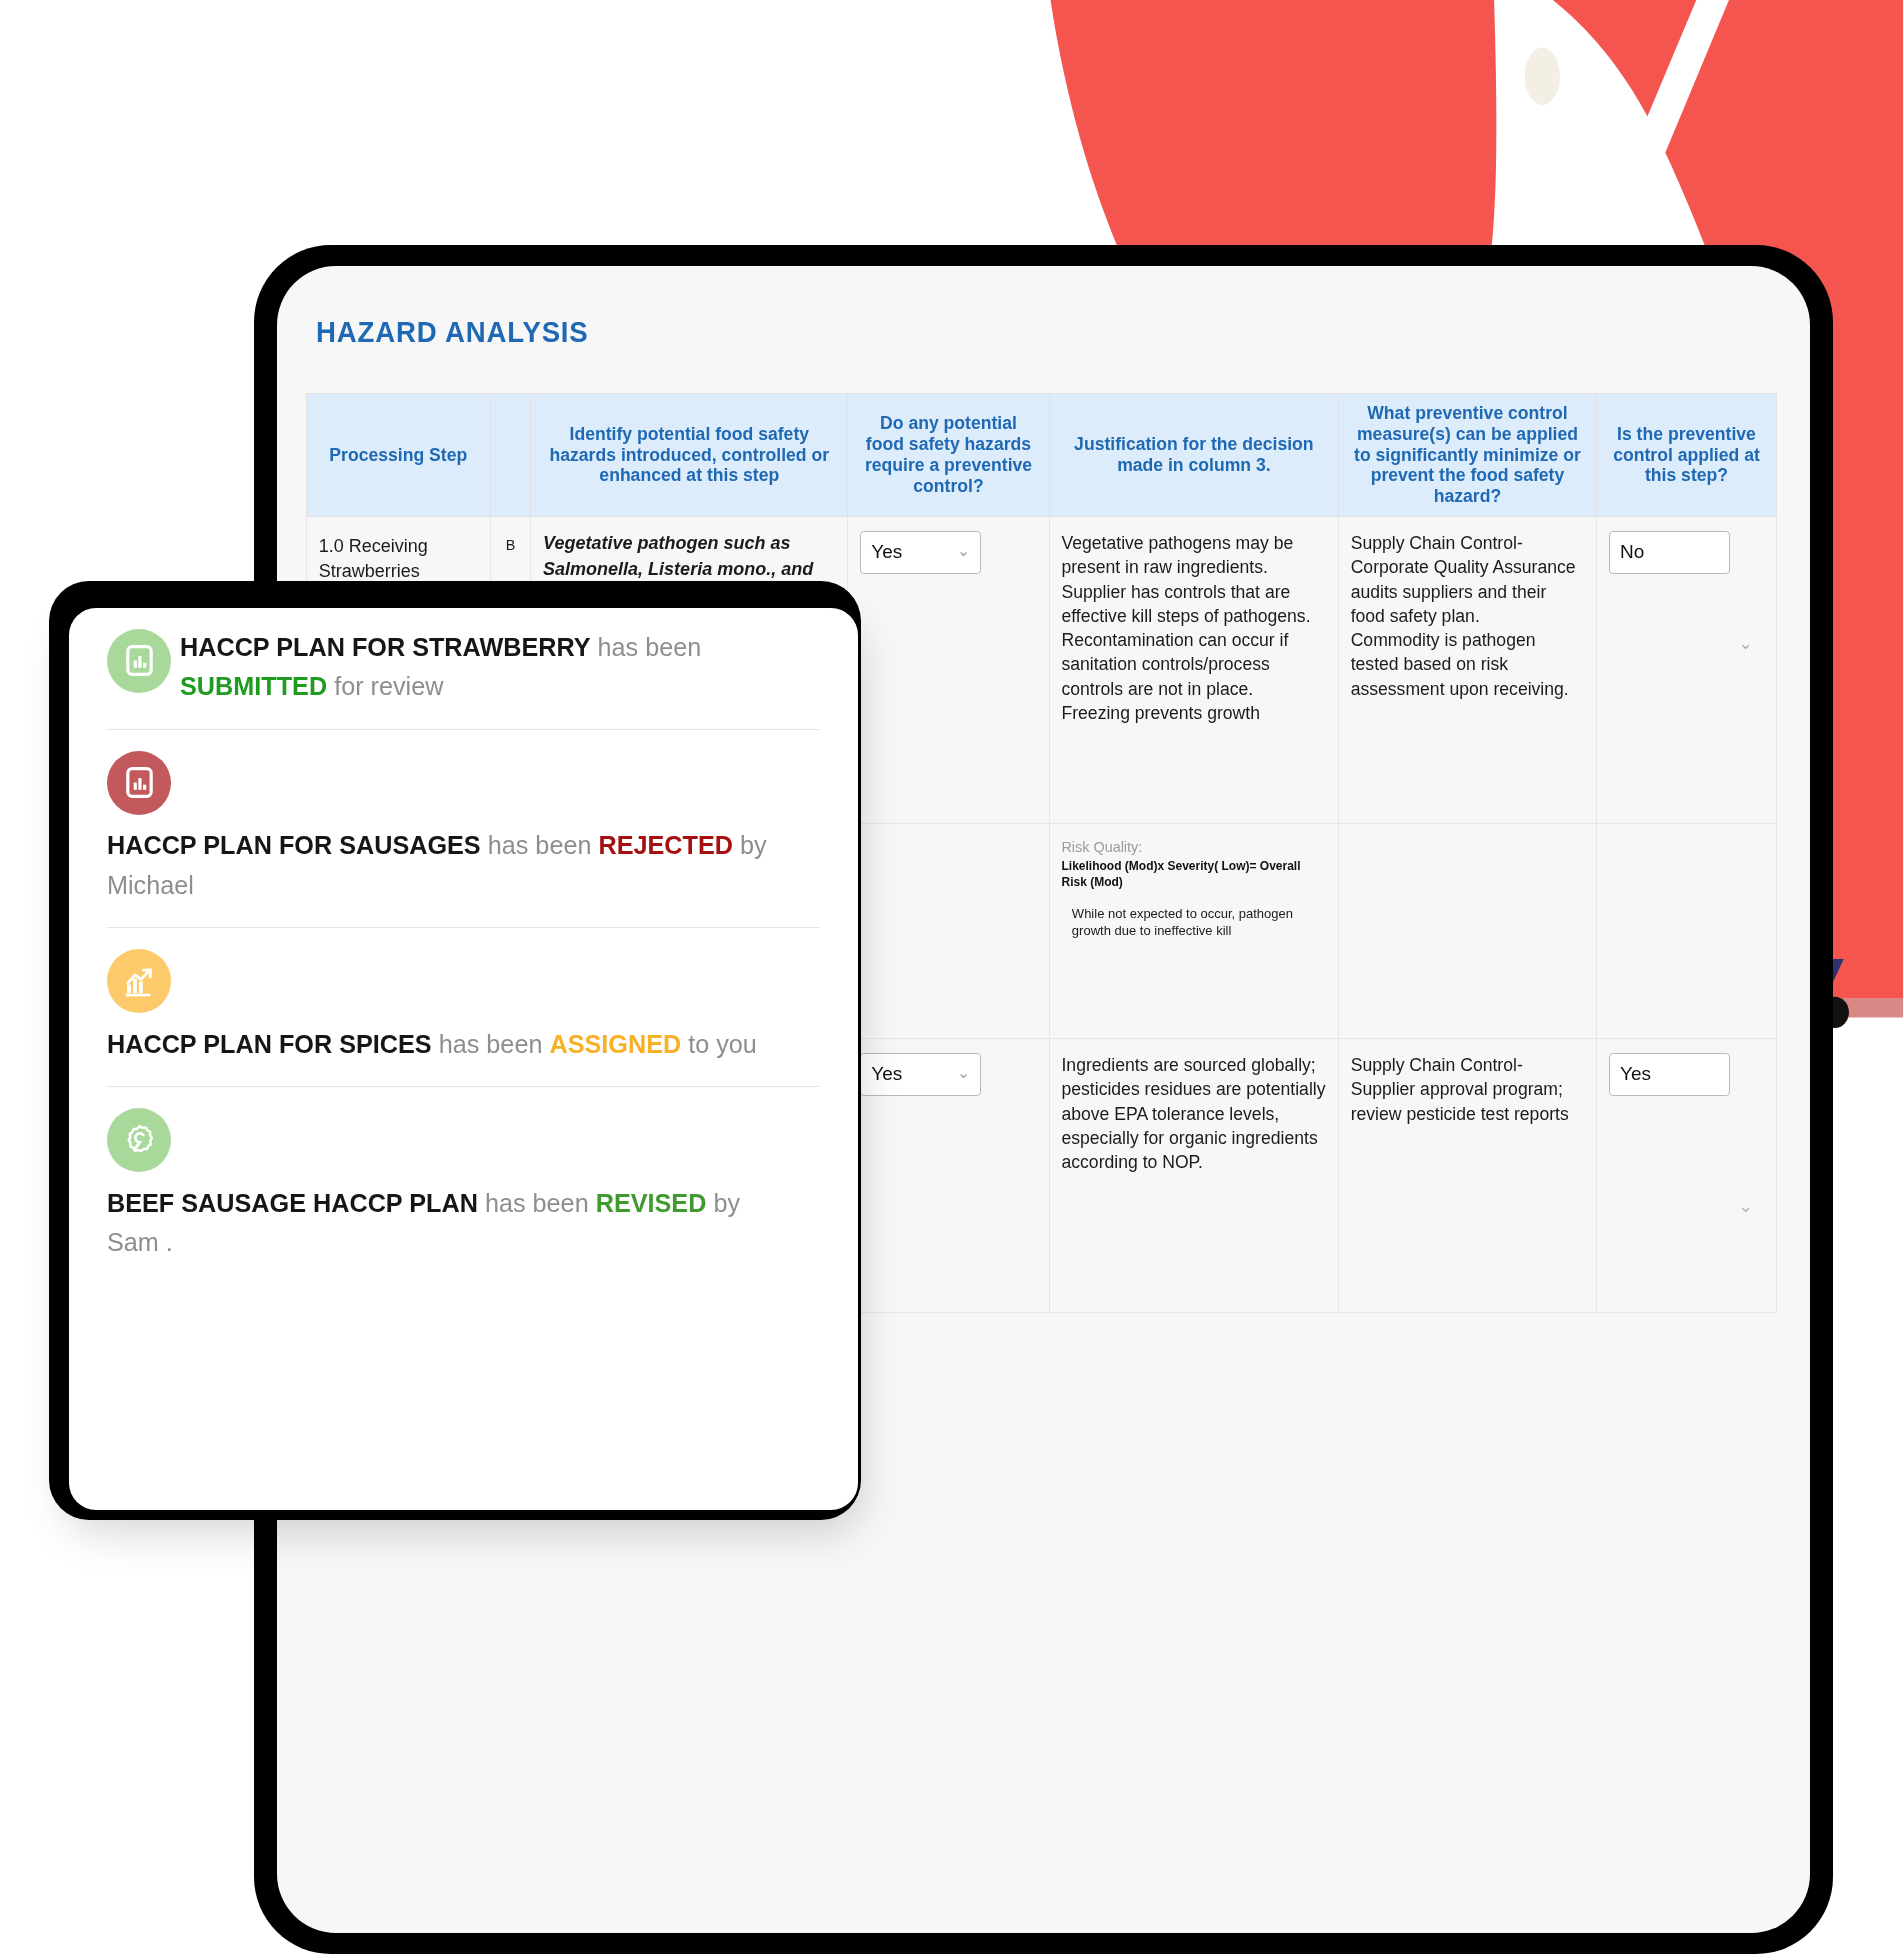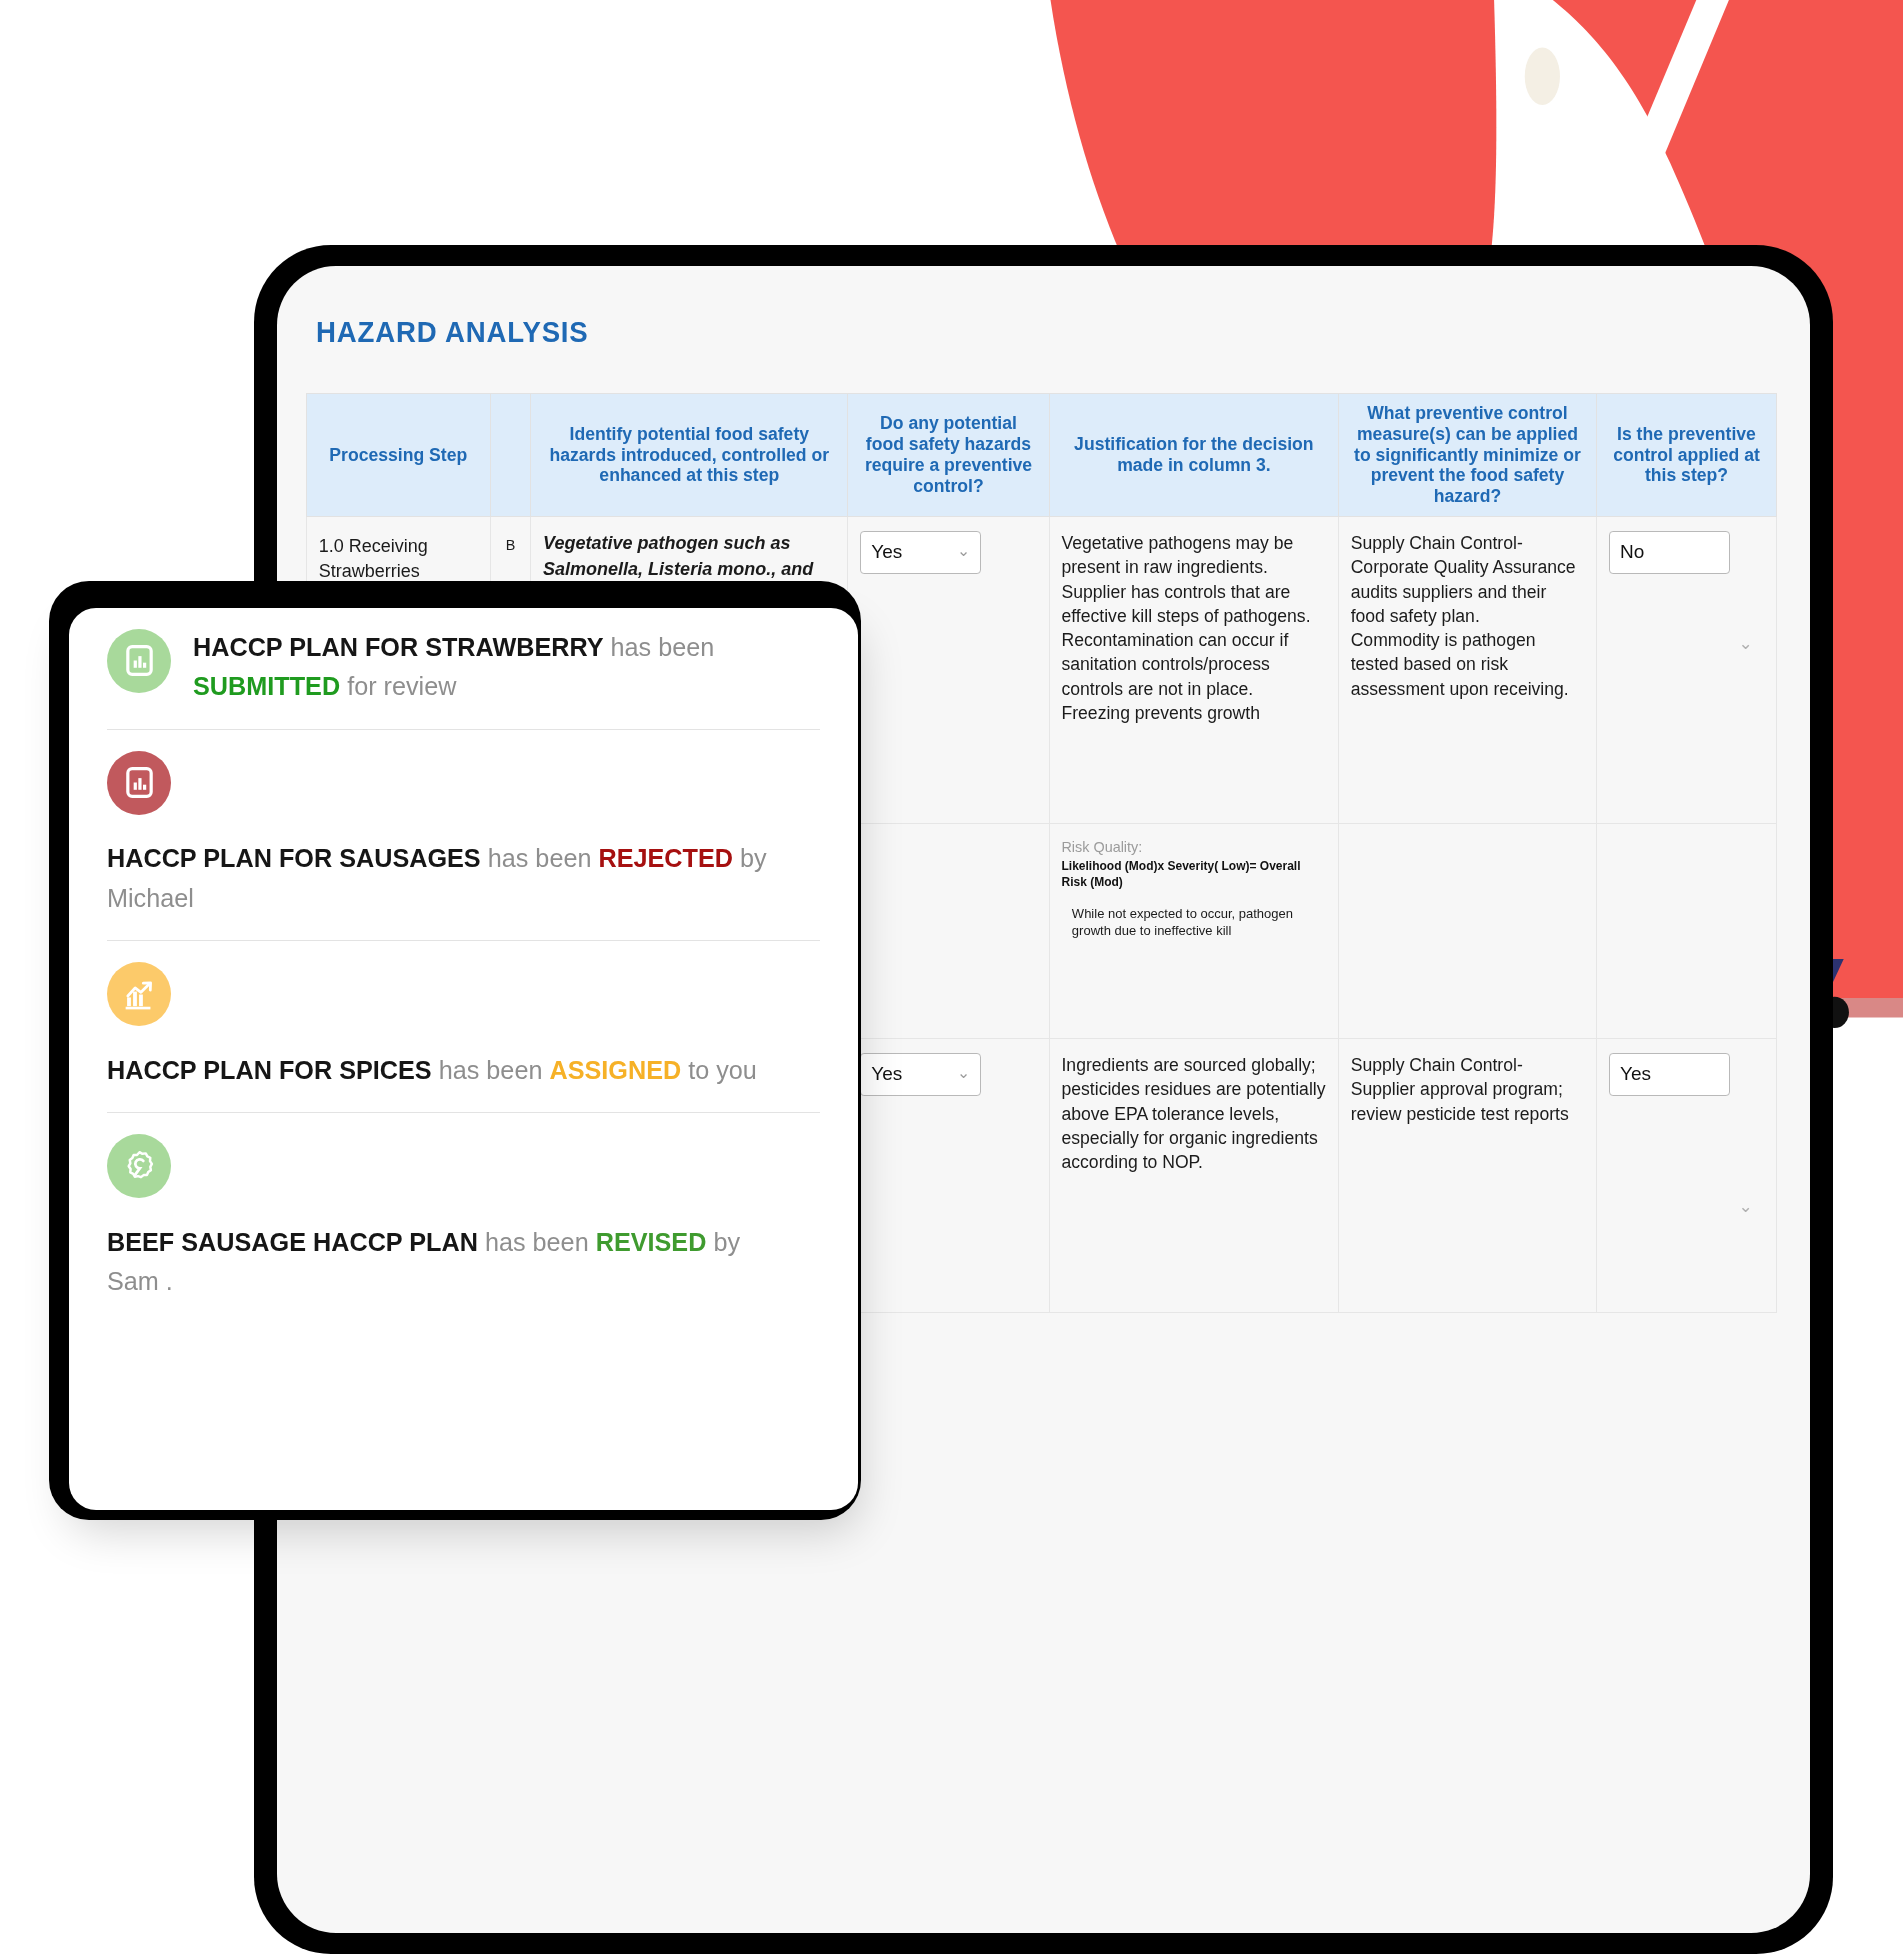--- a/index.html
+++ b/index.html
@@ -96,21 +96,21 @@
     position:absolute;left:40px;top:36px;
     font-size:29px;font-weight:bold;color:#1f69b4;letter-spacing:0.3px;
     font-family:"Liberation Sans Narrow","Liberation Sans",sans-serif;
     transform:scaleX(.93);transform-origin:left center;
   }
   .head-icons{position:absolute;right:38px;top:40px;display:flex;gap:19.6px;align-items:center;}
   .ico-gear{width:30px;height:30px;display:block;}
   .ico-close{width:30px;height:30px;display:block;}
 
   .notif-list{padding:0 38px;}
-  .notif-item{display:flex;align-items:flex-start;gap:22px;padding:17px 0 22px 0;}
+  .notif-item{display:flex;align-items:flex-start;gap:9px;padding:17px 0 22px 0;}
   .notif-item + .notif-item{border-top:1.3px solid #e3e3e3;flex-direction:column;}
   .notif-avatar{
     width:64px;height:64px;border-radius:50%;flex:0 0 64px;
     display:flex;align-items:center;justify-content:center;margin-top:3.9px;
   }
   .notif-avatar svg{width:35px;height:35px;display:block;}
   .notif-text{
     flex:1;font-size:26px;line-height:1.52;color:#8e8e8e;
     padding-top:2.6px;
     font-family:"Liberation Sans Narrow","Liberation Sans",sans-serif;

